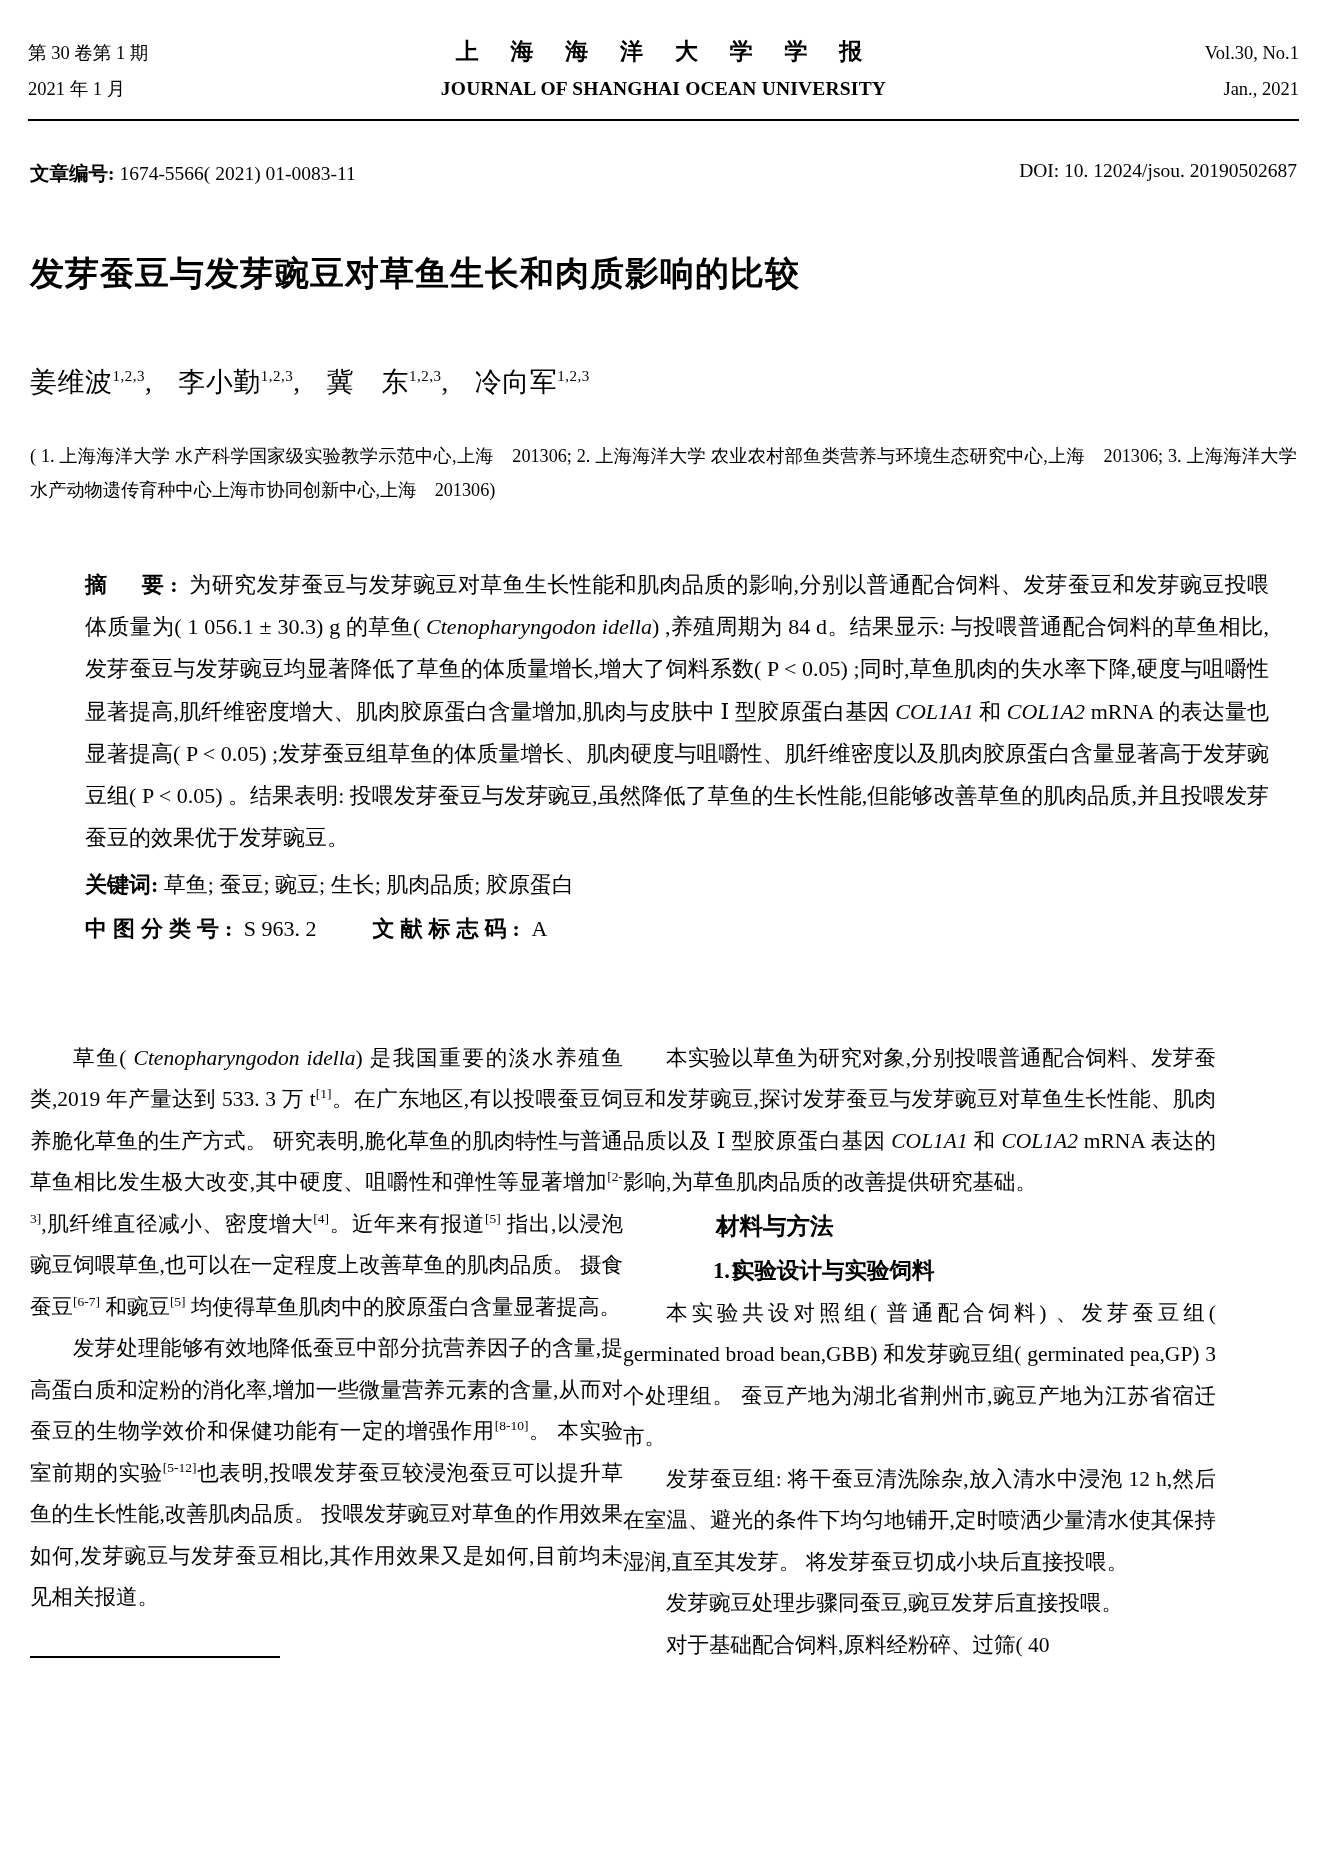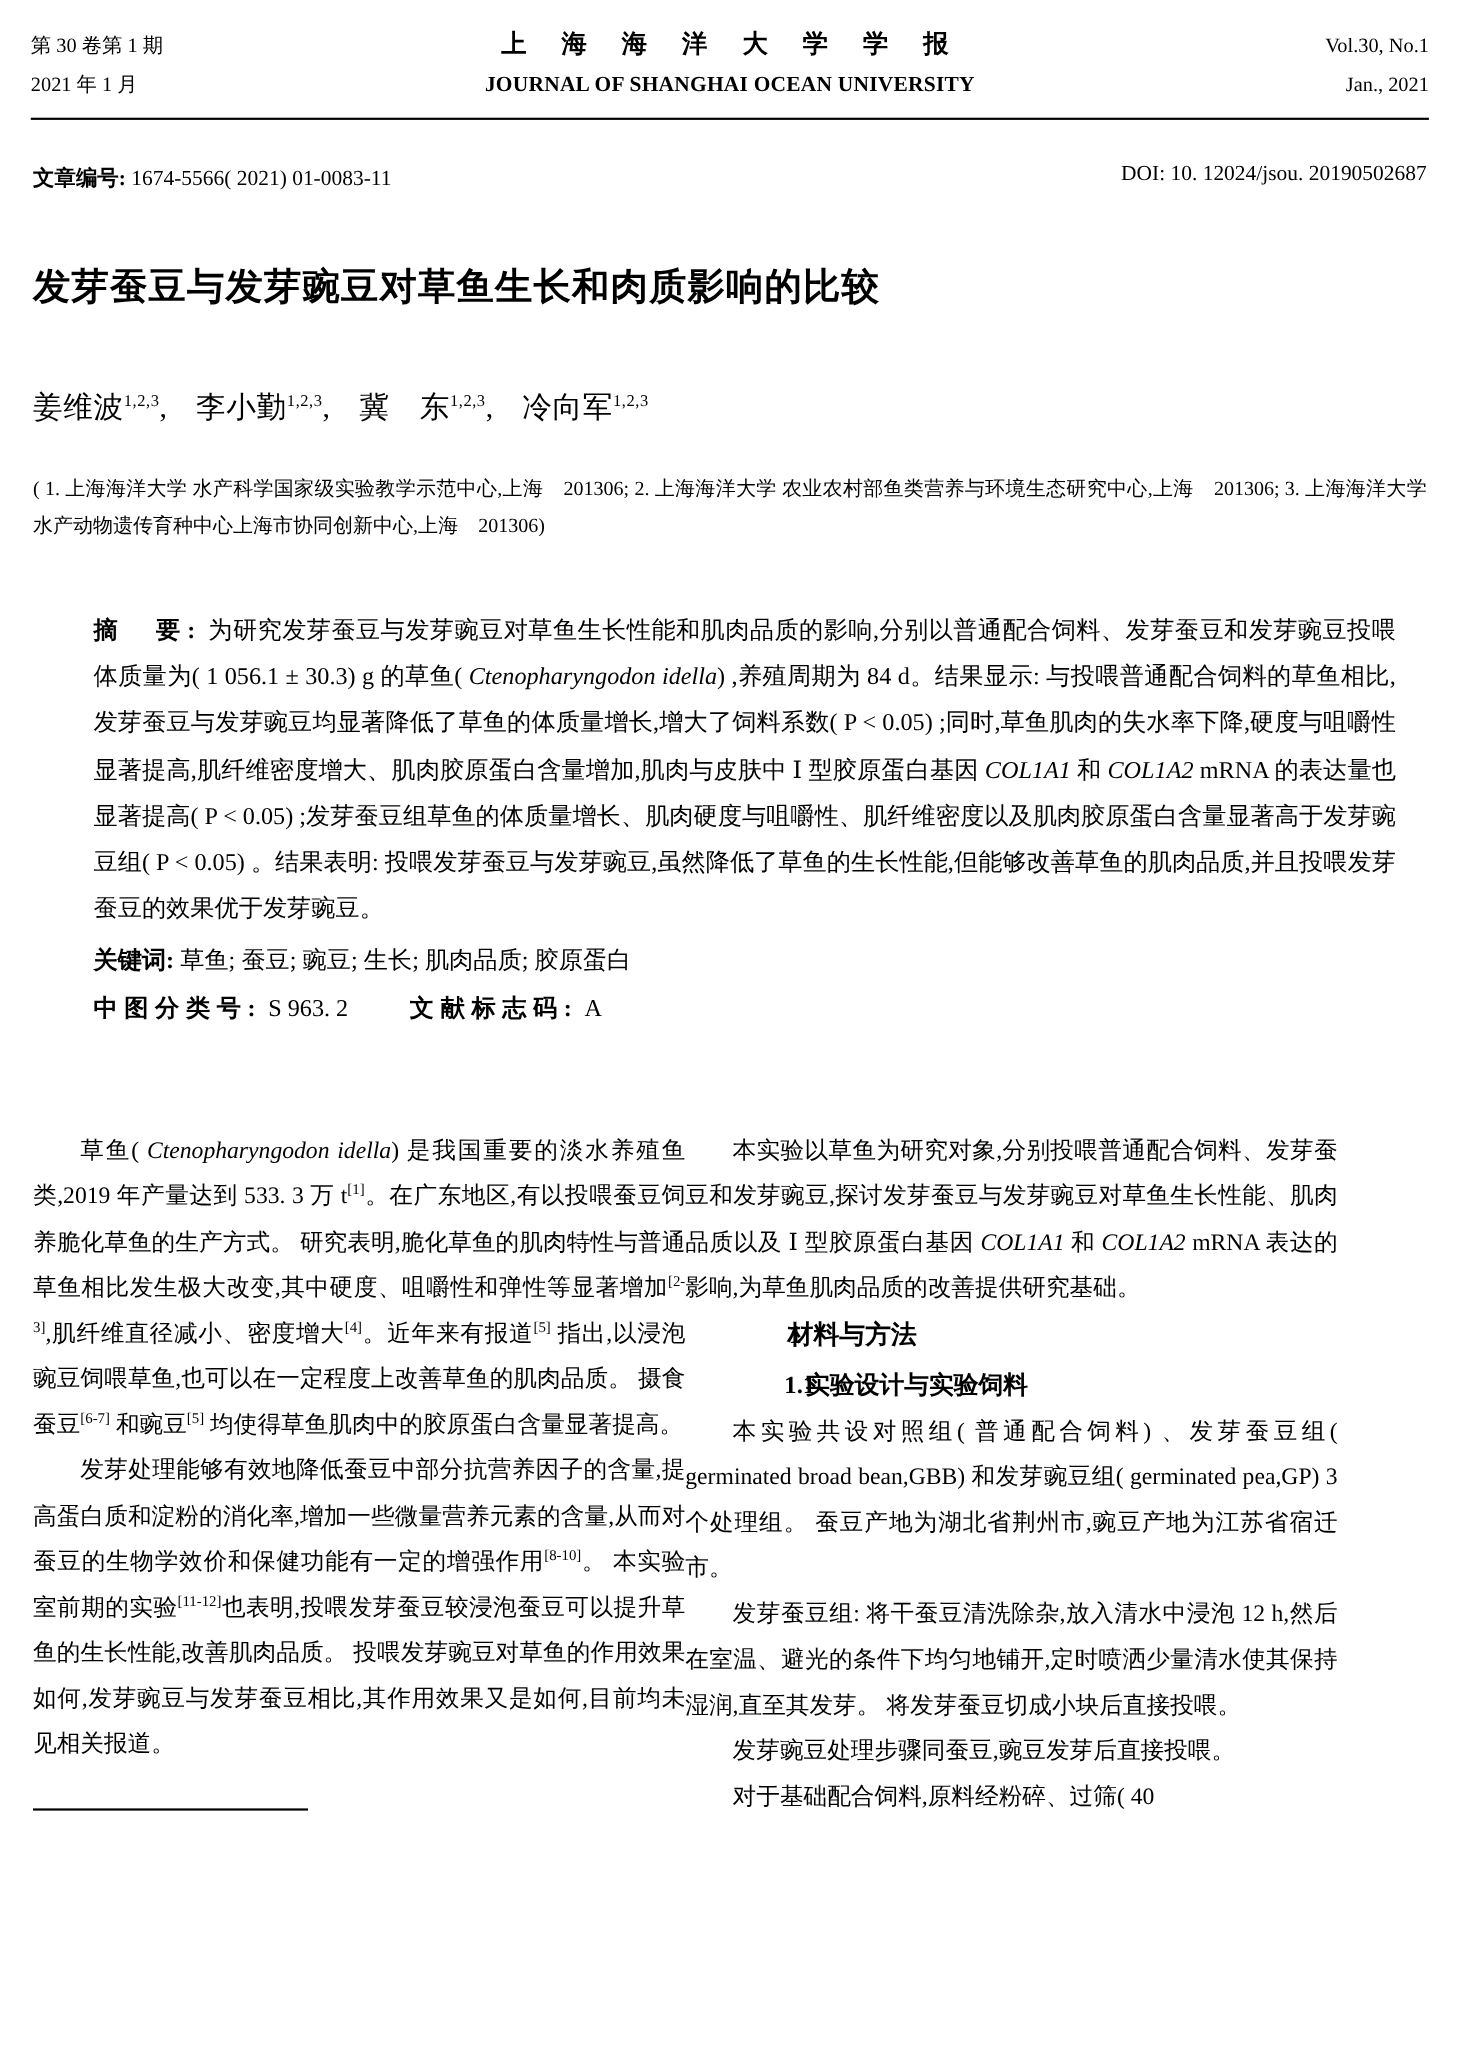--- a/index.html
+++ b/index.html
@@ -14,20 +14,21 @@
     color: #000000;
     position: relative;
     overflow: hidden;
   }
   .page {
     position: relative;
     width: 1327px;
     height: 1672px;
     padding: 0;
     box-sizing: border-box;
+    margin-top: 12px;
   }
 
   
   .runhead {
     position: absolute;
     left: 28px;
     right: 28px;
     top: 24px;
     height: 78px;
   }
@@ -233,21 +234,21 @@
       <span>S 963. 2</span><span class="gap"></span><span class="head">文献标志码:</span>
       <span>A</span>
     </div>
   </div>
 
   <div class="columns">
 
     <div class="col">
       <p><span>草鱼( </span><span class="it">Ctenopharyngodon idella</span><span>) 是我国重要的淡水养殖鱼类,2019 年产量达到 533. 3 万 t</span><sup class="ref">[1]</sup><span>。在广东地区,有以投喂蚕豆饲养脆化草鱼的生产方式。 研究表明,脆化草鱼的肌肉特性与普通草鱼相比发生极大改变,其中硬度、咀嚼性和弹性等显著增加</span><sup class="ref">[2-3]</sup><span>,肌纤维直径减小、密度增大</span><sup class="ref">[4]</sup><span>。近年来有报道</span><sup class="ref">[5]</sup><span> 指出,以浸泡豌豆饲喂草鱼,也可以在一定程度上改善草鱼的肌肉品质。 摄食蚕豆</span><sup class="ref">[6-7]</sup><span> 和豌豆</span><sup class="ref">[5]</sup><span> 均使得草鱼肌肉中的胶原蛋白含量显著提高。</span></p>
 
-      <p><span>发芽处理能够有效地降低蚕豆中部分抗营养因子的含量,提高蛋白质和淀粉的消化率,增加一些微量营养元素的含量,从而对蚕豆的生物学效价和保健功能有一定的增强作用</span><sup class="ref">[8-10]</sup><span>。 本实验室前期的实验</span><sup class="ref">[11-12]</sup><span>也表明,投喂发芽蚕豆较浸泡蚕豆可以提升草鱼的生长性能,改善肌肉品质。 投喂发芽豌豆对草鱼的作用效果如何,发芽豌豆与发芽蚕豆相比,其作用效果又是如何,目前均未见相关报道。</span></p>
+      <p><span>发芽处理能够有效地降低蚕豆中部分抗营养因子的含量,提高蛋白质和淀粉的消化率,增加一些微量营养元素的含量,从而对蚕豆的生物学效价和保健功能有一定的增强作用</span><sup class="ref">[8-10]</sup><span>。 本实验室前期的实验</span><sup class="ref">[5-12]</sup><span>也表明,投喂发芽蚕豆较浸泡蚕豆可以提升草鱼的生长性能,改善肌肉品质。 投喂发芽豌豆对草鱼的作用效果如何,发芽豌豆与发芽蚕豆相比,其作用效果又是如何,目前均未见相关报道。</span></p>
     </div>
 
     <div class="col">
       <p><span>本实验以草鱼为研究对象,分别投喂普通配合饲料、发芽蚕豆和发芽豌豆,探讨发芽蚕豆与发芽豌豆对草鱼生长性能、肌肉品质以及 Ⅰ 型胶原蛋白基因 </span><span class="it">COL1A1</span><span> 和 </span><span class="it">COL1A2</span><span> mRNA 表达的影响,为草鱼肌肉品质的改善提供研究基础。</span></p>
 
       <p class="sec-h1"><span class="num">1</span><span>材料与方法</span></p>
 
       <p class="sec-h2"><span class="num">1.1</span><span>实验设计与实验饲料</span></p>
 
       <p>本实验共设对照组( 普通配合饲料) 、发芽蚕豆组( germinated broad bean,GBB) 和发芽豌豆组( germinated pea,GP) 3 个处理组。 蚕豆产地为湖北省荆州市,豌豆产地为江苏省宿迁市。</p>

